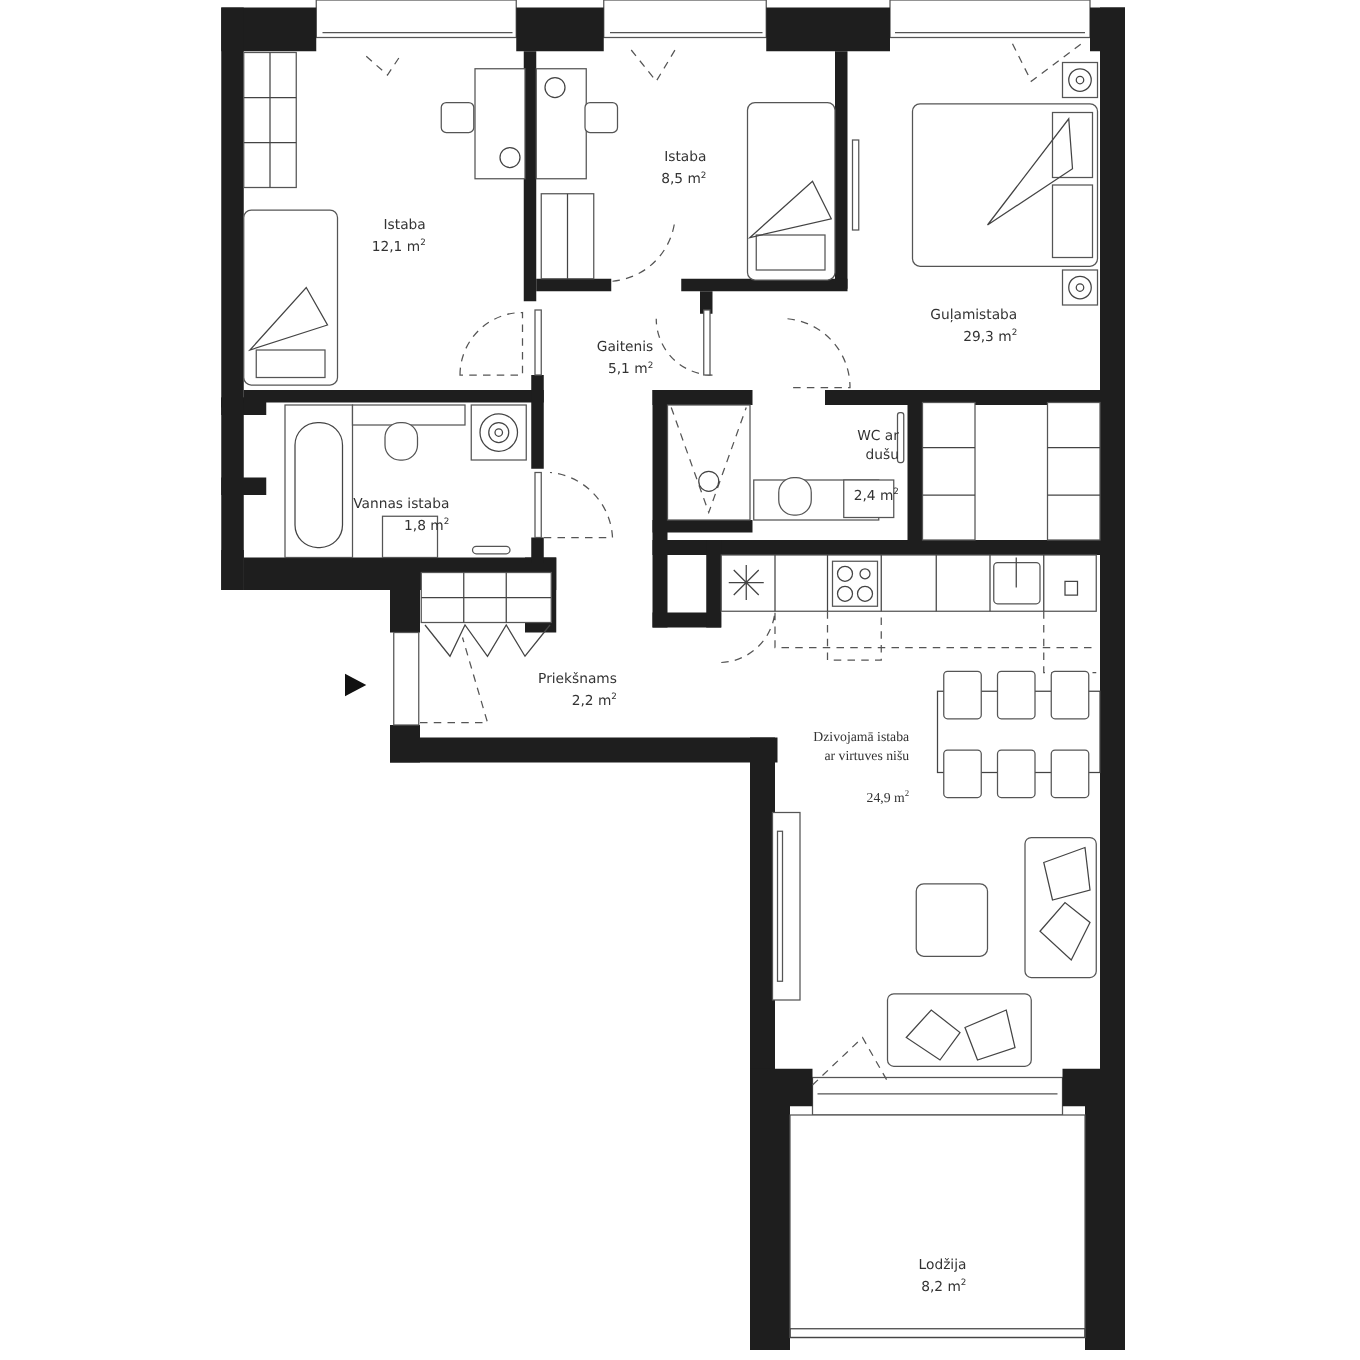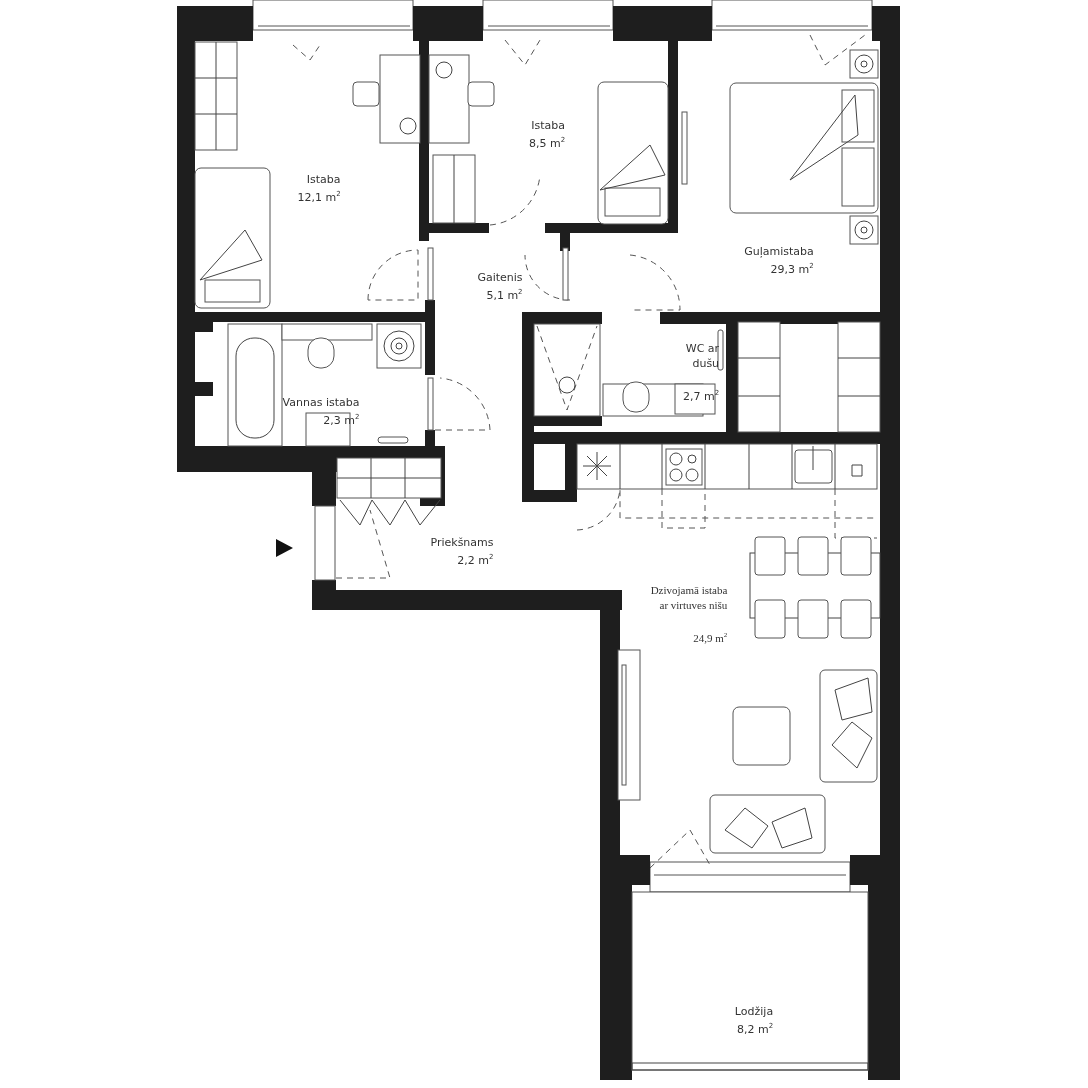--- a/index.html
+++ b/index.html
@@ -233,25 +233,25 @@
   <div>Guļamistaba</div>
   <div><span>29,3</span> <span>m</span><sup>2</sup></div>
 </div>
 <div class="label" style="left:500px;top:258px;margin-top:12px;">
   <div>Gaitenis</div>
   <div><span>5,1</span> <span>m</span><sup>2</sup></div>
 </div>
 <div class="label" style="left:661px;top:326px;white-space:pre-line;margin-left:40px;">
   <div>WC ar
 dušu</div>
-  <div><span>2,7</span> <span>m</span><sup>2</sup></div>
+  <div><span>2,4</span> <span>m</span><sup>2</sup></div>
 </div>
 <div class="label" style="left:321px;top:395px;">
   <div>Vannas istaba</div>
-  <div><span>2,3</span> <span>m</span><sup>2</sup></div>
+  <div><span>1,8</span> <span>m</span><sup>2</sup></div>
 </div>
 <div class="label" style="left:462px;top:535px;">
   <div>Priekšnams</div>
   <div><span>2,2</span> <span>m</span><sup>2</sup></div>
 </div>
 <div class="label" style="left:689px;top:568px;white-space:pre-line;font-family:Liberation Serif, serif;">
   <div>Dzivojamā istaba
 ar virtuves nišu</div>
   <div><span>24,9</span> <span>m</span><sup>2</sup></div>
 </div>

